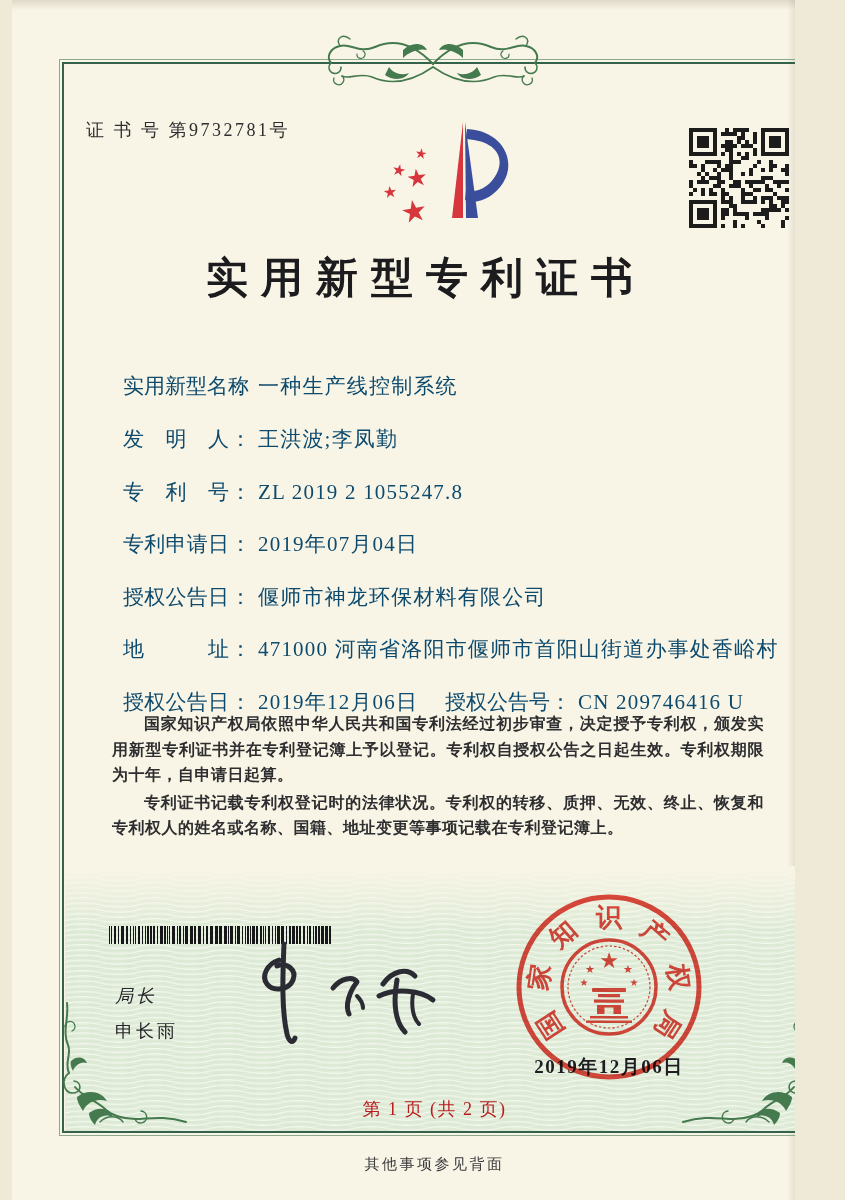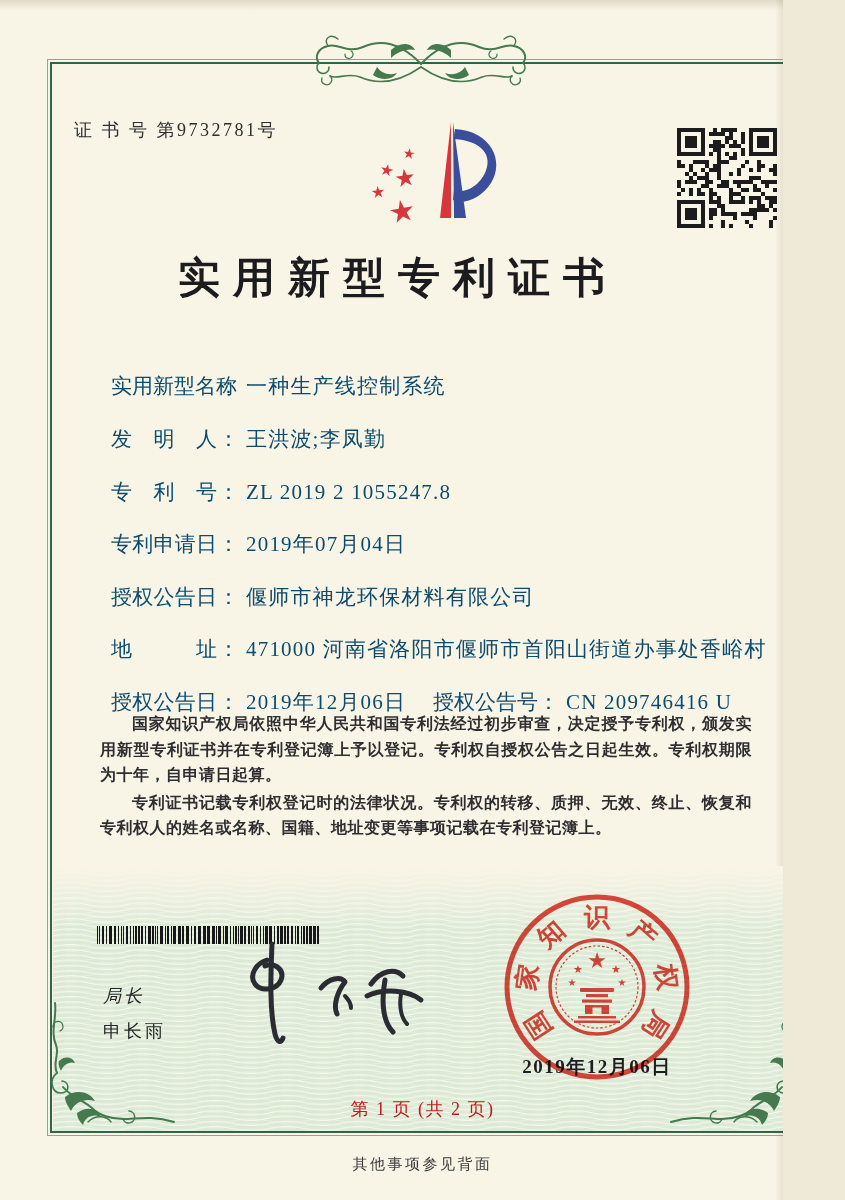--- a/index.html
+++ b/index.html
@@ -1,20 +1,21 @@
 <!DOCTYPE html>
 <html><head>
 <meta charset="utf-8">
 <style>
   html,body{margin:0;padding:0;background:#efe9d8;}
   .page{
     position:relative;width:783px;height:1200px;overflow:hidden;
     background:#f9f5e6;
     font-family:"Liberation Serif","DejaVu Serif",serif;
     color:#26262a;
+    margin-left:12px;
   }
   .edge-top{position:absolute;left:0;top:0;width:100%;height:10px;
     background:linear-gradient(180deg,rgba(160,152,130,.30),rgba(160,152,130,0));}
   .edge-right{position:absolute;right:0;top:0;width:8px;height:100%;
     background:linear-gradient(270deg,rgba(160,152,130,.22),rgba(160,152,130,0));}
 
   
   .frame{position:absolute;left:50px;top:62px;width:745px;height:1071px;
     box-sizing:border-box;border:2.5px solid #35624a;
     outline:1px solid #8aa98f;outline-offset:2px;}
@@ -27,21 +28,21 @@
   
   .top-ornament{position:absolute;left:295px;top:31px;width:252px;height:64px;}
   .corner-bl{position:absolute;left:41px;top:1001px;width:135px;height:135px;}
   .corner-br{position:absolute;left:669px;top:1001px;width:135px;height:135px;transform:scaleX(-1);}
 
   
   .cert-no{position:absolute;left:74px;top:118px;font-size:18px;letter-spacing:2.5px;color:#2e2e30;}
   .logo{position:absolute;left:352px;top:116px;width:156px;height:120px;}
   .lstar{text-anchor:middle;dominant-baseline:central;fill:#d6363c;}
   .qr{position:absolute;left:677px;top:128px;width:100px;height:100px;shape-rendering:crispEdges;fill:#1c1c1c;}
-  .title{position:absolute;left:0;top:250px;width:100%;text-align:center;
+  .title{position:absolute;left:16px;top:250px;width:100%;text-align:center;
     font-size:42px;font-weight:bold;letter-spacing:13px;text-indent:13px;color:#1c1c1f;}
 
   
   .content-rows{position:absolute;left:103px;top:372px;width:660px;}
   .frow{position:absolute;left:8px;white-space:nowrap;font-size:21px;color:#0c4a6e;}
   .flabel{display:inline-block;width:106px;text-align:justify;text-align-last:justify;}
   .fcolon{margin-left:1px;}
   .fvalue{margin-left:7px;letter-spacing:1.2px;}
   .grant-no-group{position:absolute;left:322px;top:0;white-space:nowrap;}
 

